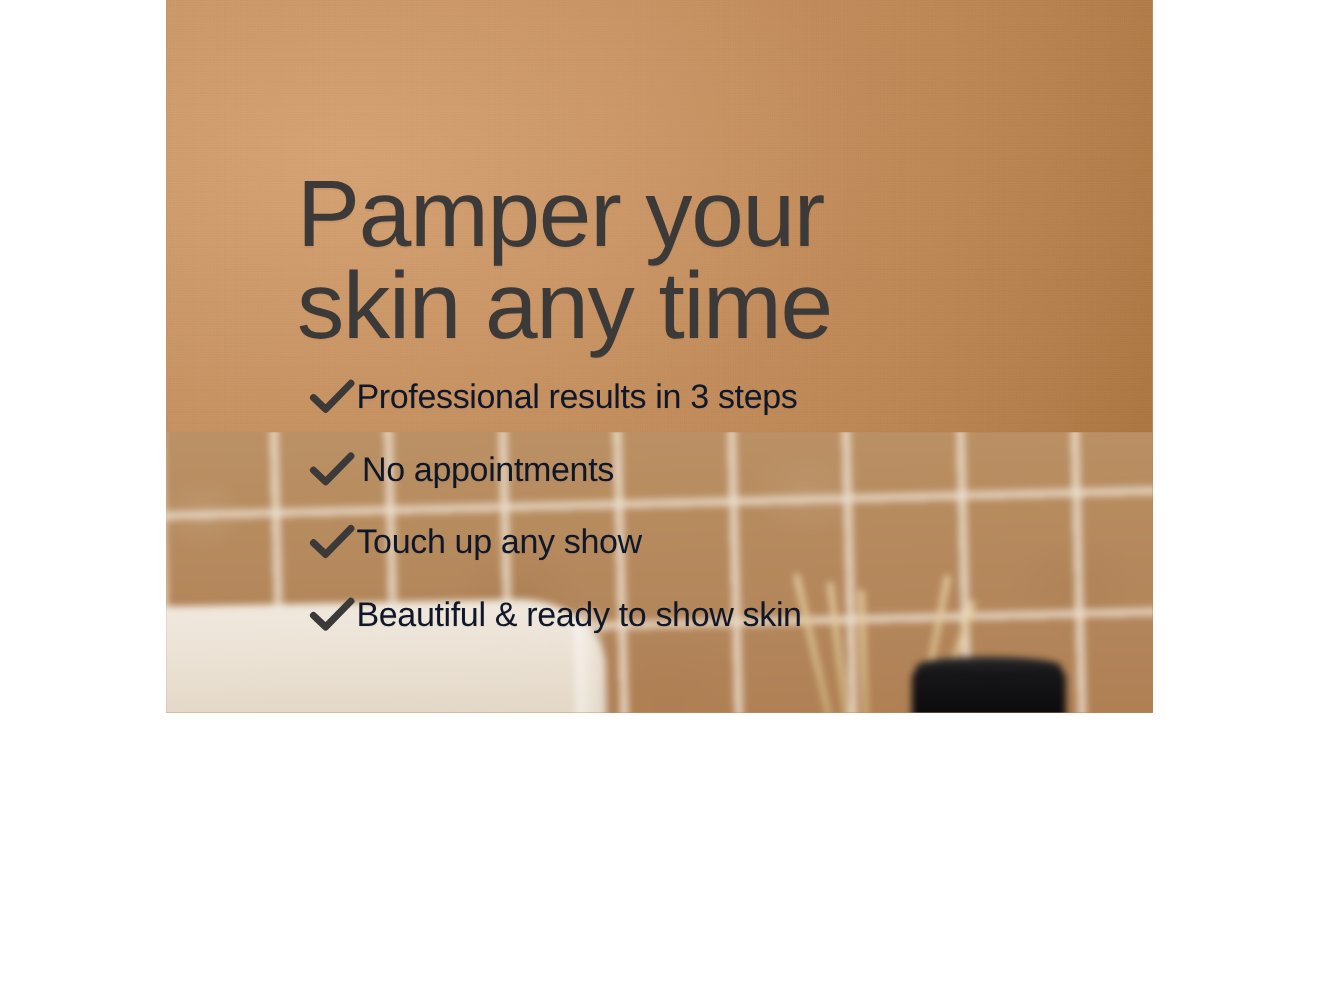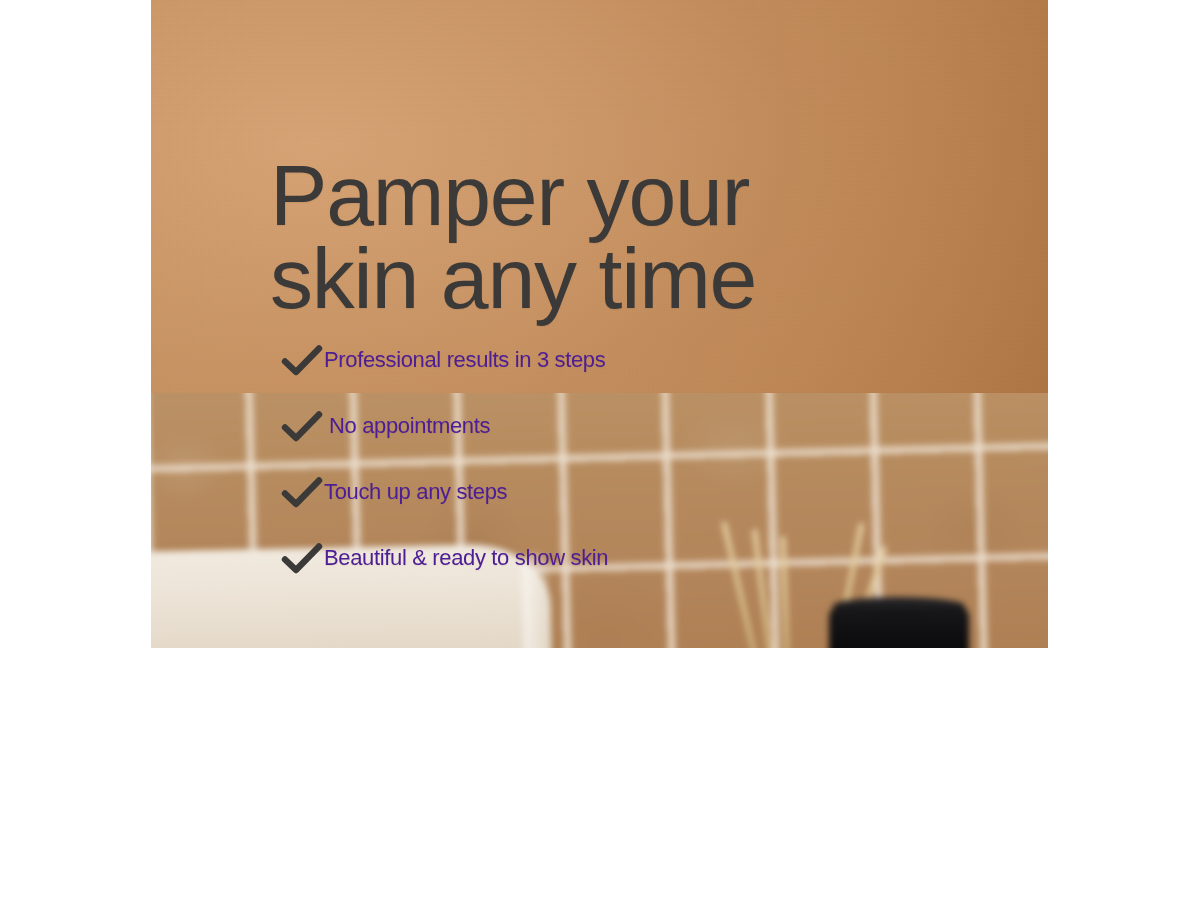--- a/index.html
+++ b/index.html
@@ -222,24 +222,24 @@
     height: 66px;
     color: #3b3a38;
   }
   .check-icon {
     flex: 0 0 auto;
     width: 44px;
     height: 36px;
     display: block;
   }
   .benefit-text {
-    font-size: 22px;
+    font-size: 31px;
     line-height: 1;
     letter-spacing: -0.35px;
-    color: #4c1d95;
+    color: #0f172a;
     white-space: nowrap;
     text-shadow: 0 1px 1px rgba(120,85,55,.10);
   }
   .benefit-item.indented .benefit-text { padding-left: 5px; text-align: center; }
 </style>
 </head>
 <body>
 
 <div id="canvas">
 
@@ -293,21 +293,21 @@
     <svg class="check-icon" viewBox="0 0 44 36" aria-hidden="true">
       <path d="M5 19.5 L16 30 L39 6.5" fill="none" stroke="#3b3a38" stroke-width="6.4" stroke-linecap="round" stroke-linejoin="round"></path>
     </svg>
     <span class="benefit-text">No appointments</span>
   </li>
 
   <li class="benefit-item">
     <svg class="check-icon" viewBox="0 0 44 36" aria-hidden="true">
       <path d="M5 19.5 L16 30 L39 6.5" fill="none" stroke="#3b3a38" stroke-width="6.4" stroke-linecap="round" stroke-linejoin="round"></path>
     </svg>
-    <span class="benefit-text">Touch up any steps</span>
+    <span class="benefit-text">Touch up any show</span>
   </li>
 
   <li class="benefit-item">
     <svg class="check-icon" viewBox="0 0 44 36" aria-hidden="true">
       <path d="M5 19.5 L16 30 L39 6.5" fill="none" stroke="#3b3a38" stroke-width="6.4" stroke-linecap="round" stroke-linejoin="round"></path>
     </svg>
     <span class="benefit-text">Beautiful &amp; ready to show skin</span>
   </li>
 </ul>
 

